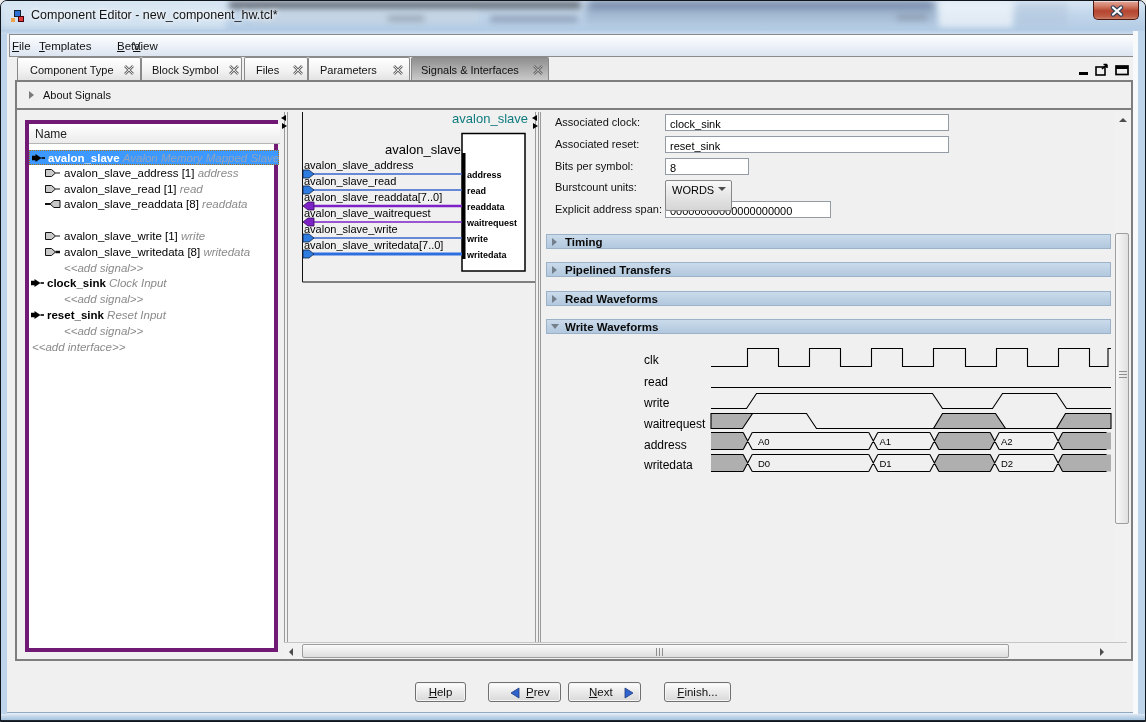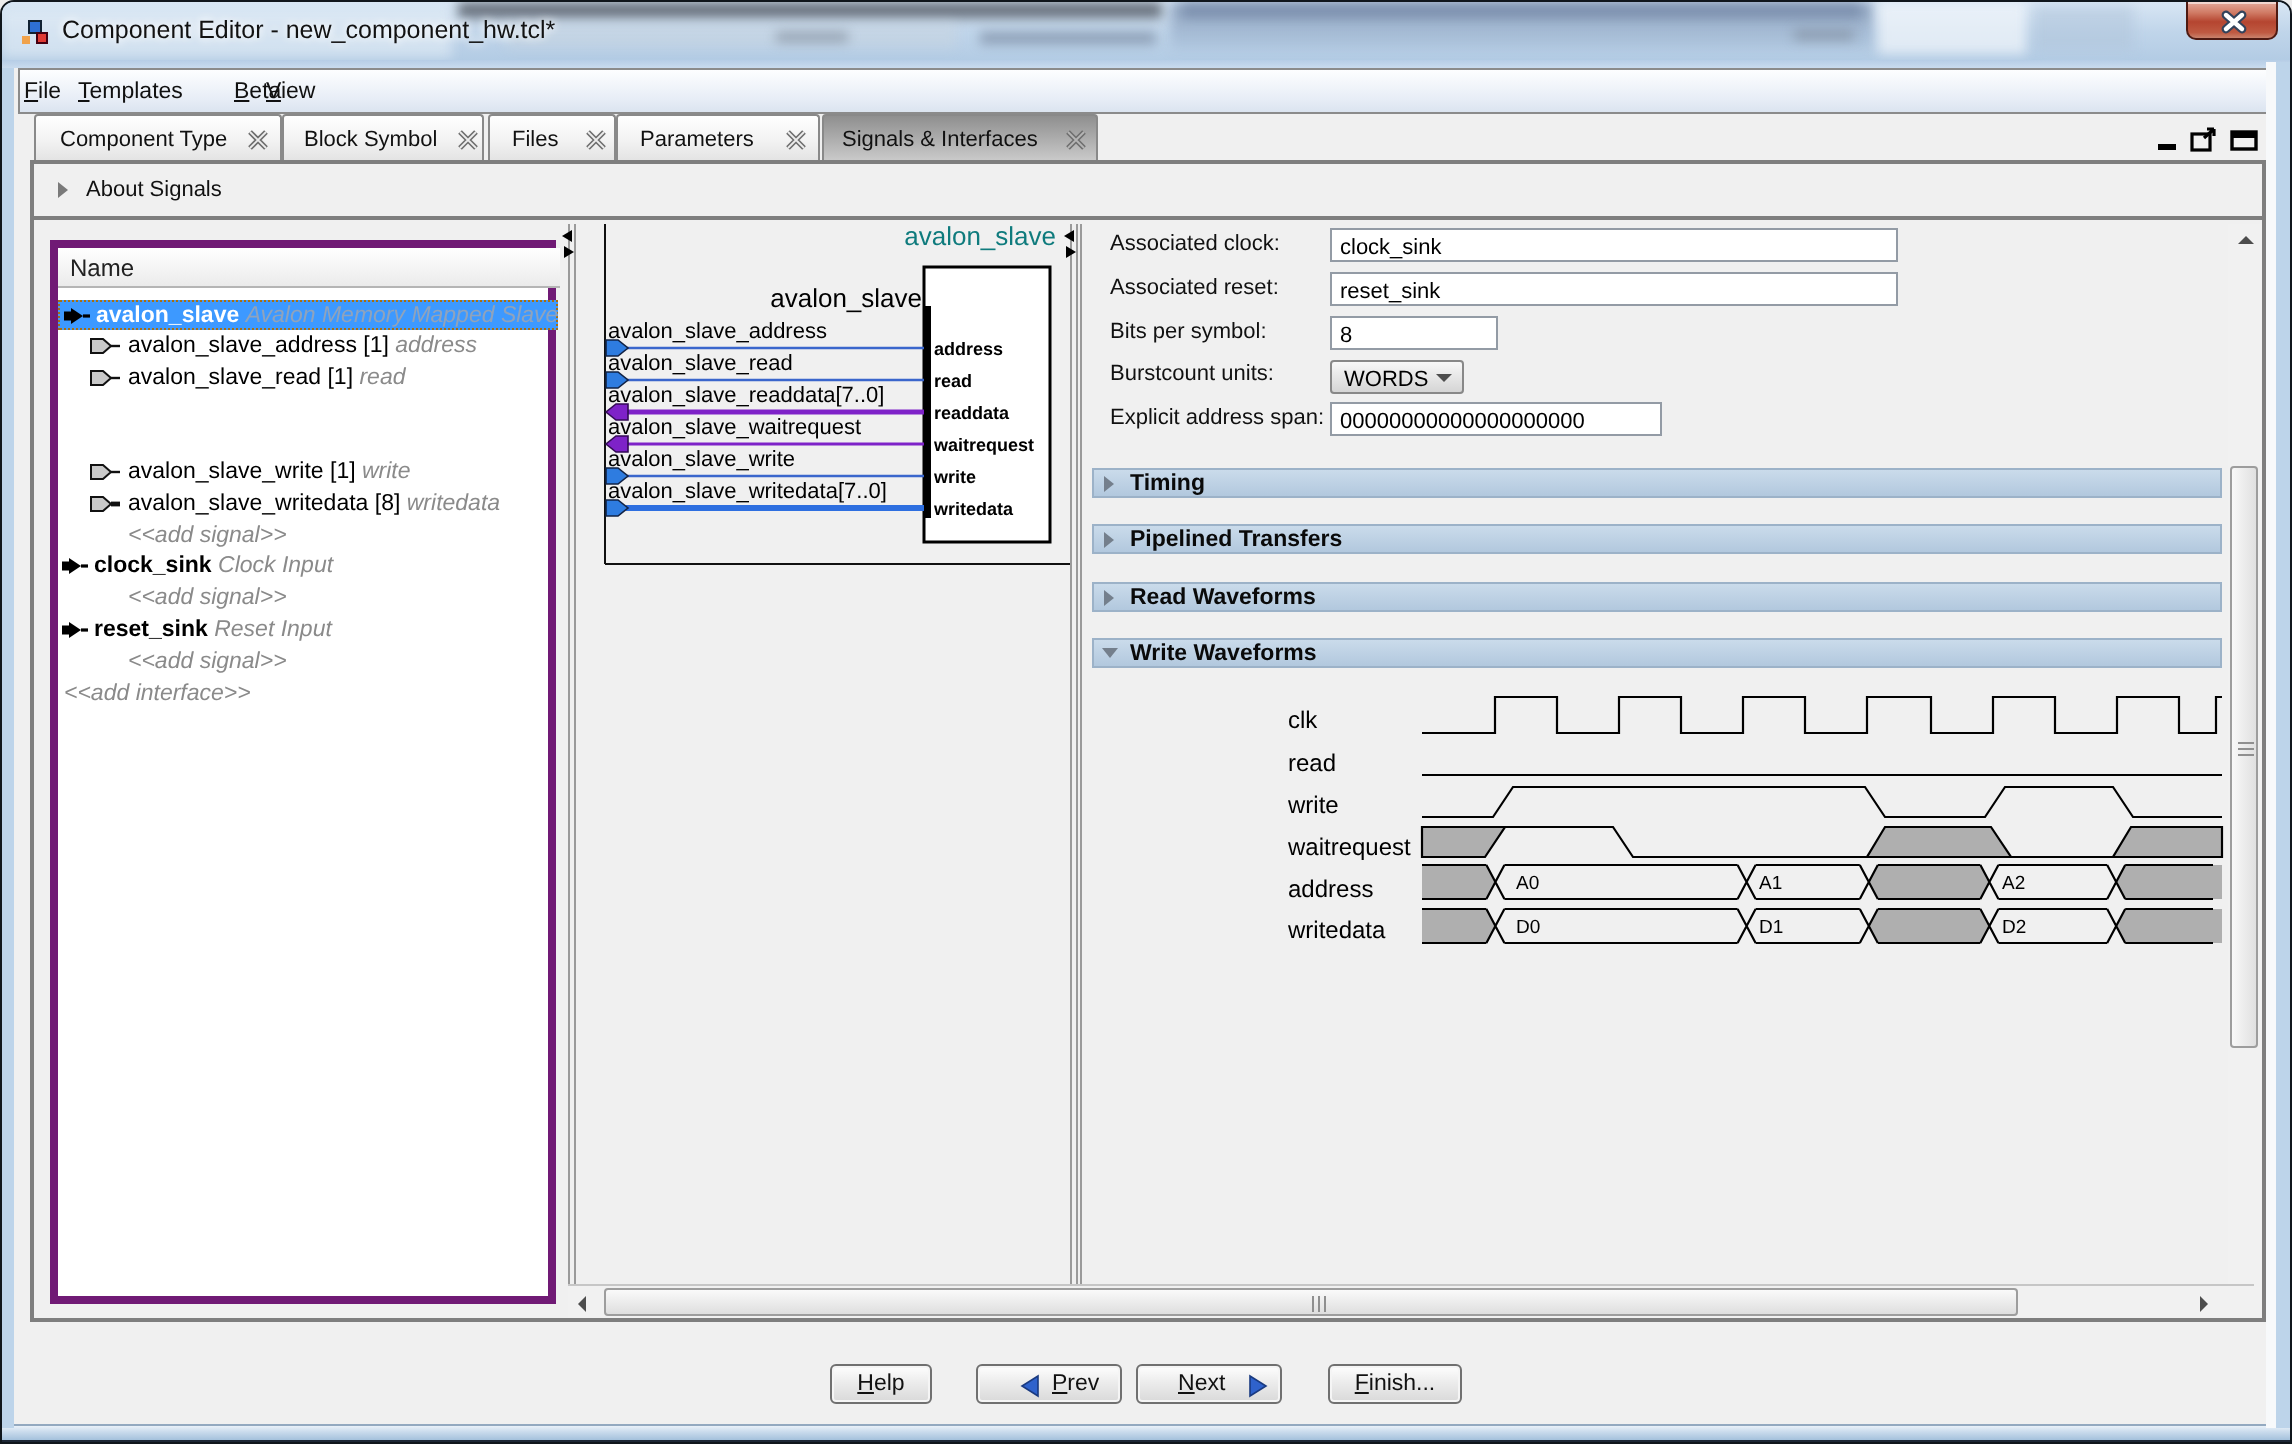--- a/index.html
+++ b/index.html
@@ -166,20 +166,27 @@
                 <line x1="10.5" y1="5" x2="15" y2="5" stroke="#111" stroke-width="1.2"></line>
               </svg>
             <span class="tx" style="left:35px;">avalon_slave_address [1] <span class="ann">address</span></span>
           </div>
           <div class="trow" style="top:58px;">
             <svg class="ic" style="left:15.5px;top:2px;" width="16" height="11">
                 <polygon points="0.5,1.5 6.5,1.5 10.5,5 6.5,8.5 0.5,8.5" fill="#c9c9c9" stroke="#111" stroke-width="1"></polygon>
                 <line x1="10.5" y1="5" x2="15" y2="5" stroke="#111" stroke-width="1.2"></line>
               </svg>
             <span class="tx" style="left:35px;">avalon_slave_read [1] <span class="ann">read</span></span>
+          </div>
+          <div class="trow" style="top:73px;">
+            <svg class="ic" style="left:15.5px;top:2px;" width="16" height="11">
+                <polygon points="15,1.5 9,1.5 5,5 9,8.5 15,8.5" fill="#c9c9c9" stroke="#111" stroke-width="1"></polygon>
+                <line x1="0" y1="5" x2="5" y2="5" stroke="#111" stroke-width="2"></line>
+              </svg>
+            <span class="tx" style="left:35px;">avalon_slave_readdata [8] <span class="ann">readdata</span></span>
           </div>
           <div class="trow" style="top:105px;">
             <svg class="ic" style="left:15.5px;top:2px;" width="16" height="11">
                 <polygon points="0.5,1.5 6.5,1.5 10.5,5 6.5,8.5 0.5,8.5" fill="#c9c9c9" stroke="#111" stroke-width="1"></polygon>
                 <line x1="10.5" y1="5" x2="15" y2="5" stroke="#111" stroke-width="1.2"></line>
               </svg>
             <span class="tx" style="left:35px;">avalon_slave_write [1] <span class="ann">write</span></span>
           </div>
           <div class="trow" style="top:121px;">
             <svg class="ic" style="left:15.5px;top:2px;" width="16" height="11">
@@ -262,21 +269,21 @@
         <div id="rightpanel">
           <div class="flabel" style="left:538px;top:4px;">Associated clock:</div>
           <div class="flabel" style="left:538px;top:26px;">Associated reset:</div>
           <div class="flabel" style="left:538px;top:48px;">Bits per symbol:</div>
           <div class="flabel" style="left:538px;top:69px;">Burstcount units:</div>
           <div class="flabel" style="left:538px;top:91px;">Explicit address span:</div>
           <div class="field" style="left:648px;top:2px;width:284px;height:17px;">clock_sink</div>
           <div class="field" style="left:648px;top:24px;width:284px;height:17px;">reset_sink</div>
           <div class="field" style="left:648px;top:46px;width:84px;height:17px;">8</div>
           <div class="field" style="left:648px;top:89px;width:166px;height:17px;">00000000000000000000</div>
-          <div style="position:absolute;left:648px;top:68px;width:67px;height:17px;background:linear-gradient(#f8f8f8,#d5d5d5);border:1px solid #888;border-radius:2px;font-size:11px;color:#000;padding:3px 0 0 6px;">WORDS<span class="sbtri-d" style="left:52px;top:6px;"></span></div>
+          <div style="position:absolute;left:648px;top:68px;width:67px;height:31px;background:linear-gradient(#f8f8f8,#d5d5d5);border:1px solid #888;border-radius:2px;font-size:11px;color:#000;padding:3px 0 0 6px;">WORDS<span class="sbtri-d" style="left:52px;top:6px;"></span></div>
           <div class="secbar" style="top:122px;">
               <span class="tri-r" style="left:5px;top:3px;"></span>
               <span class="lbl">Timing</span>
             </div>
           <div class="secbar" style="top:150px;">
               <span class="tri-r" style="left:5px;top:3px;"></span>
               <span class="lbl">Pipelined Transfers</span>
             </div>
           <div class="secbar" style="top:179px;">
               <span class="tri-r" style="left:5px;top:3px;"></span>

